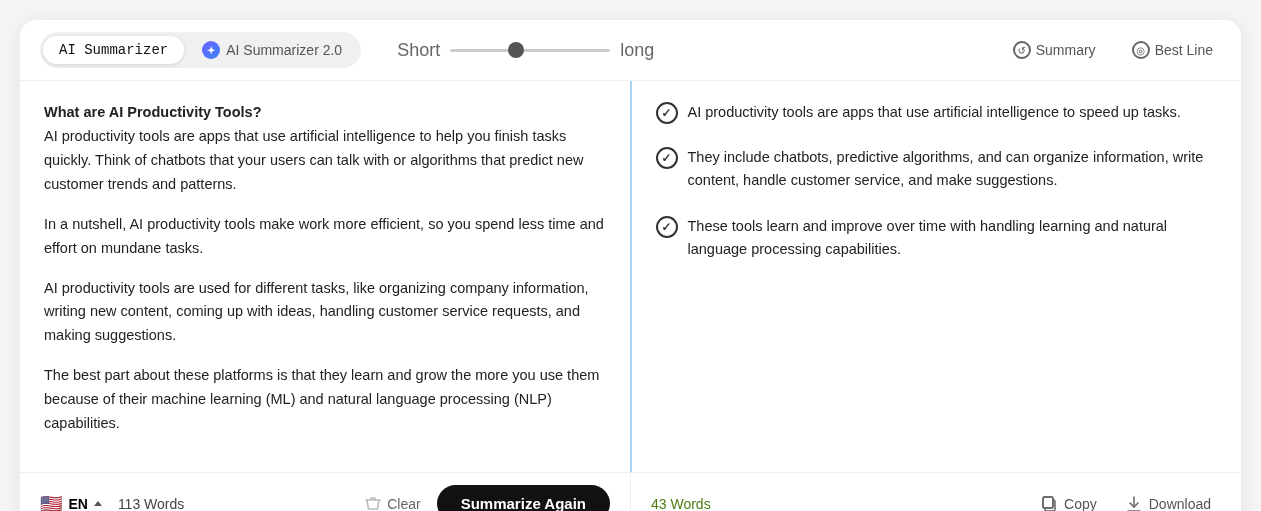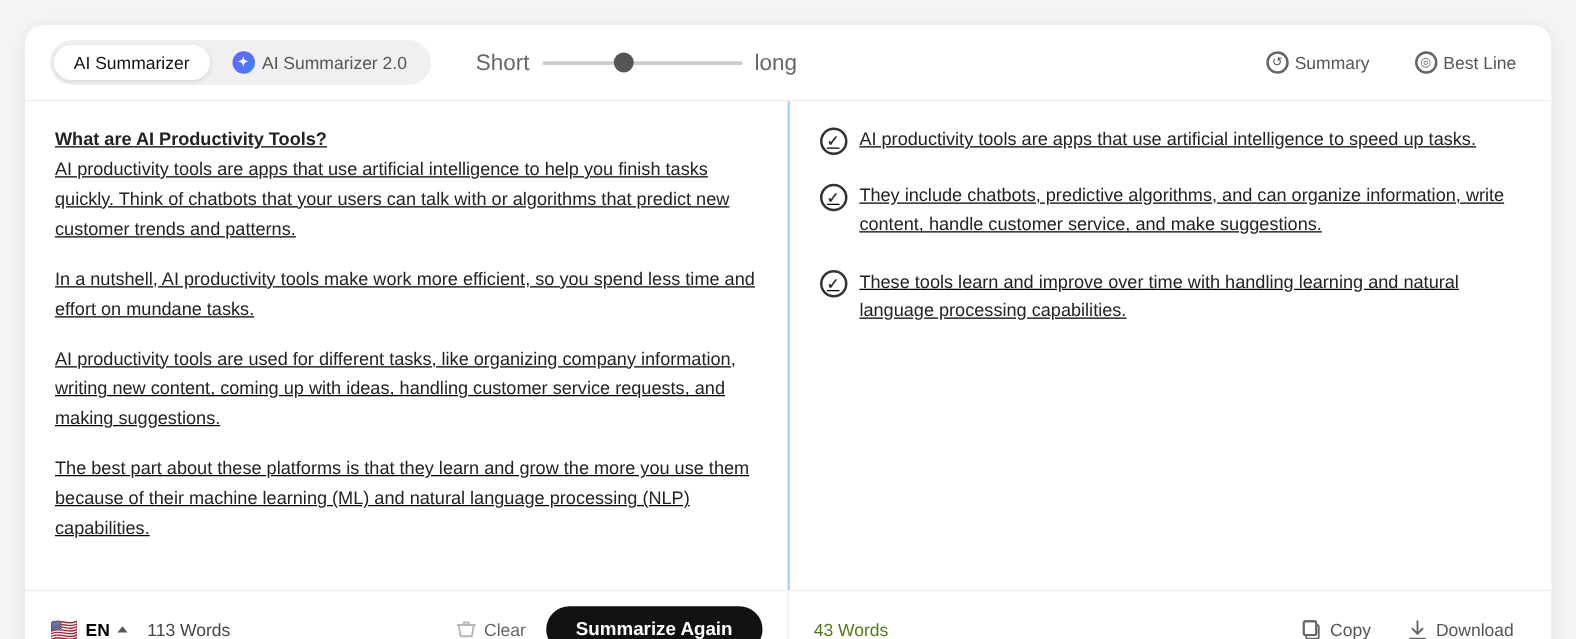--- a/index.html
+++ b/index.html
@@ -46,20 +46,21 @@
       padding: 6px 16px;
       font-size: 14px;
       cursor: pointer;
       color: #555;
       font-weight: 500;
     }
     .tab-btn.active {
       background: #fff;
       color: #111;
       box-shadow: 0 1px 4px rgba(0,0,0,0.12);
+      font-family: Liberation Mono, monospace;
     }
     .tab-btn.ai2 {
       display: flex;
       align-items: center;
       gap: 6px;
     }
     .ai2-icon {
       width: 18px;
       height: 18px;
       border-radius: 50%;
@@ -145,21 +146,20 @@
     }
     .icon-list span:first-child { width: 10px; }
     .icon-list span:nth-child(2) { width: 16px; }
     .icon-list span:last-child { width: 13px; }
 
     
     .main-content {
       display: flex;
       flex: 1;
       overflow: hidden;
-      text-decoration: underline;
     }
     .left-panel {
       flex: 1;
       padding: 20px 24px;
       overflow-y: auto;
       border-right: 2px solid #a8d5f5;
       line-height: 1.65;
       font-size: 14.5px;
       color: #222;
     }

